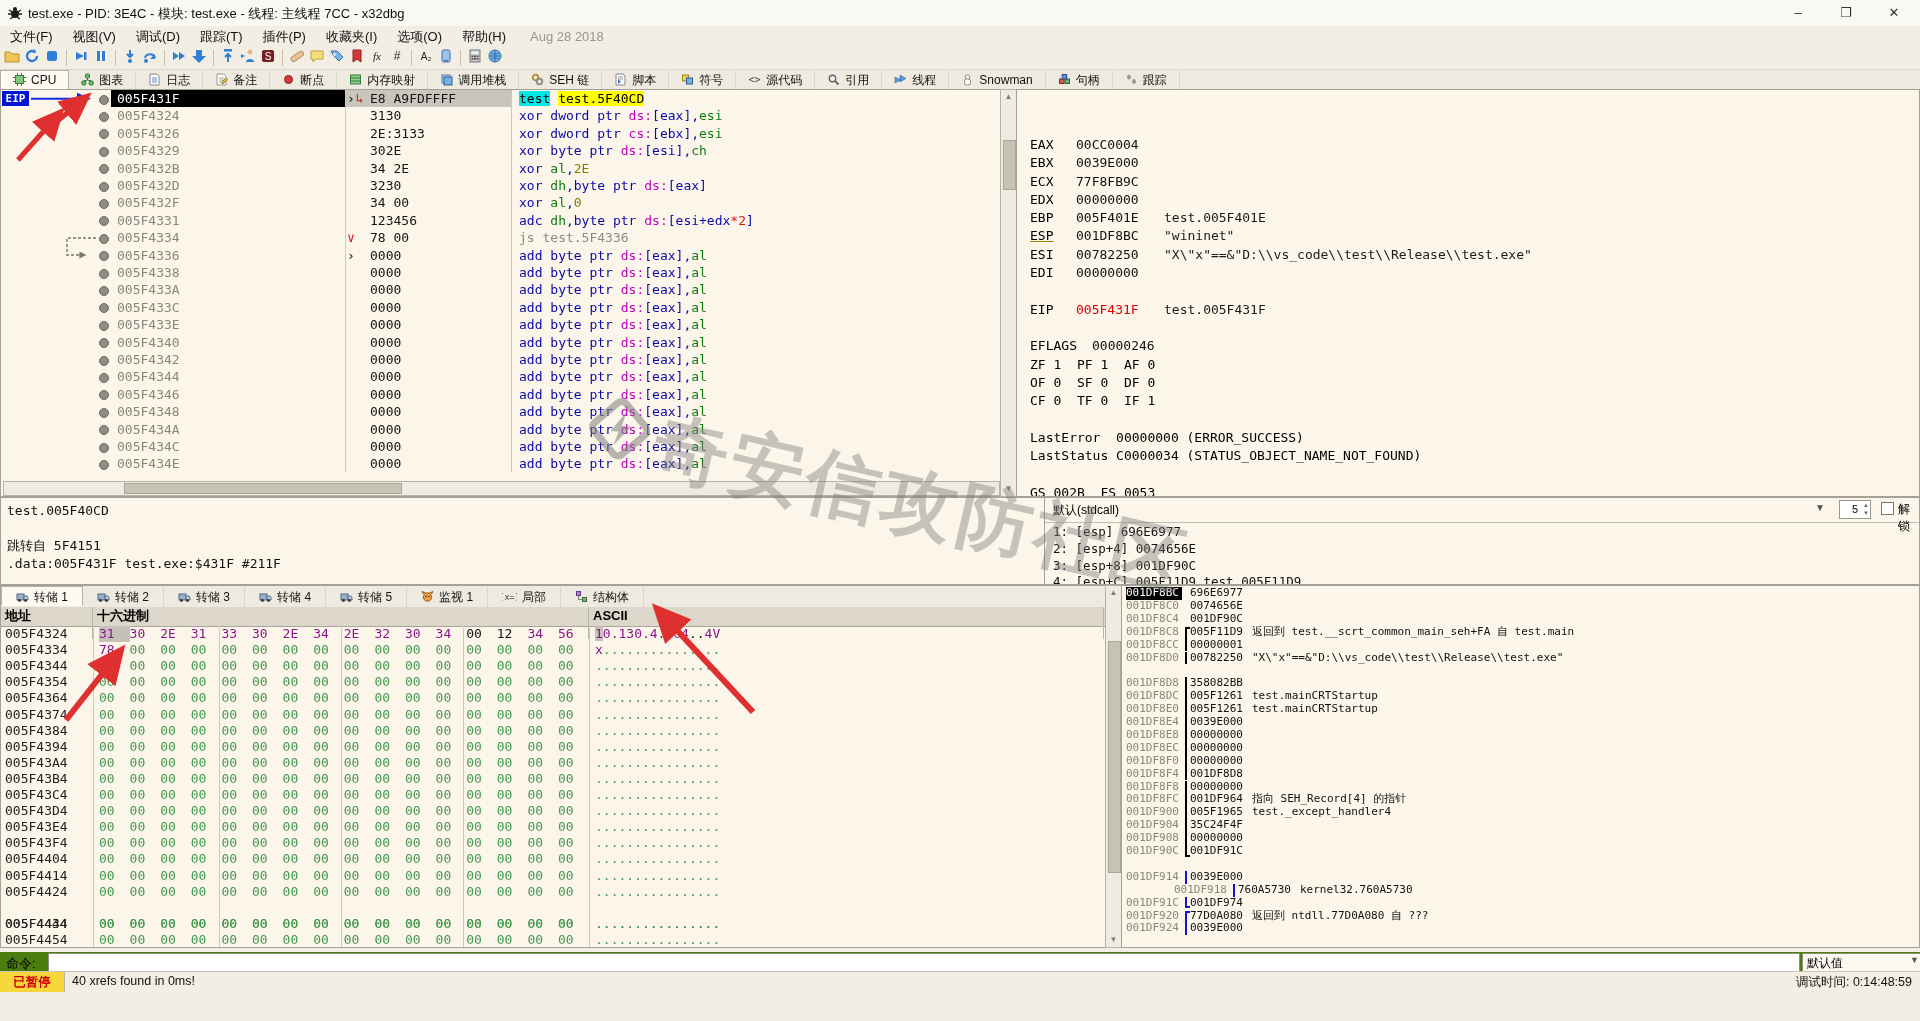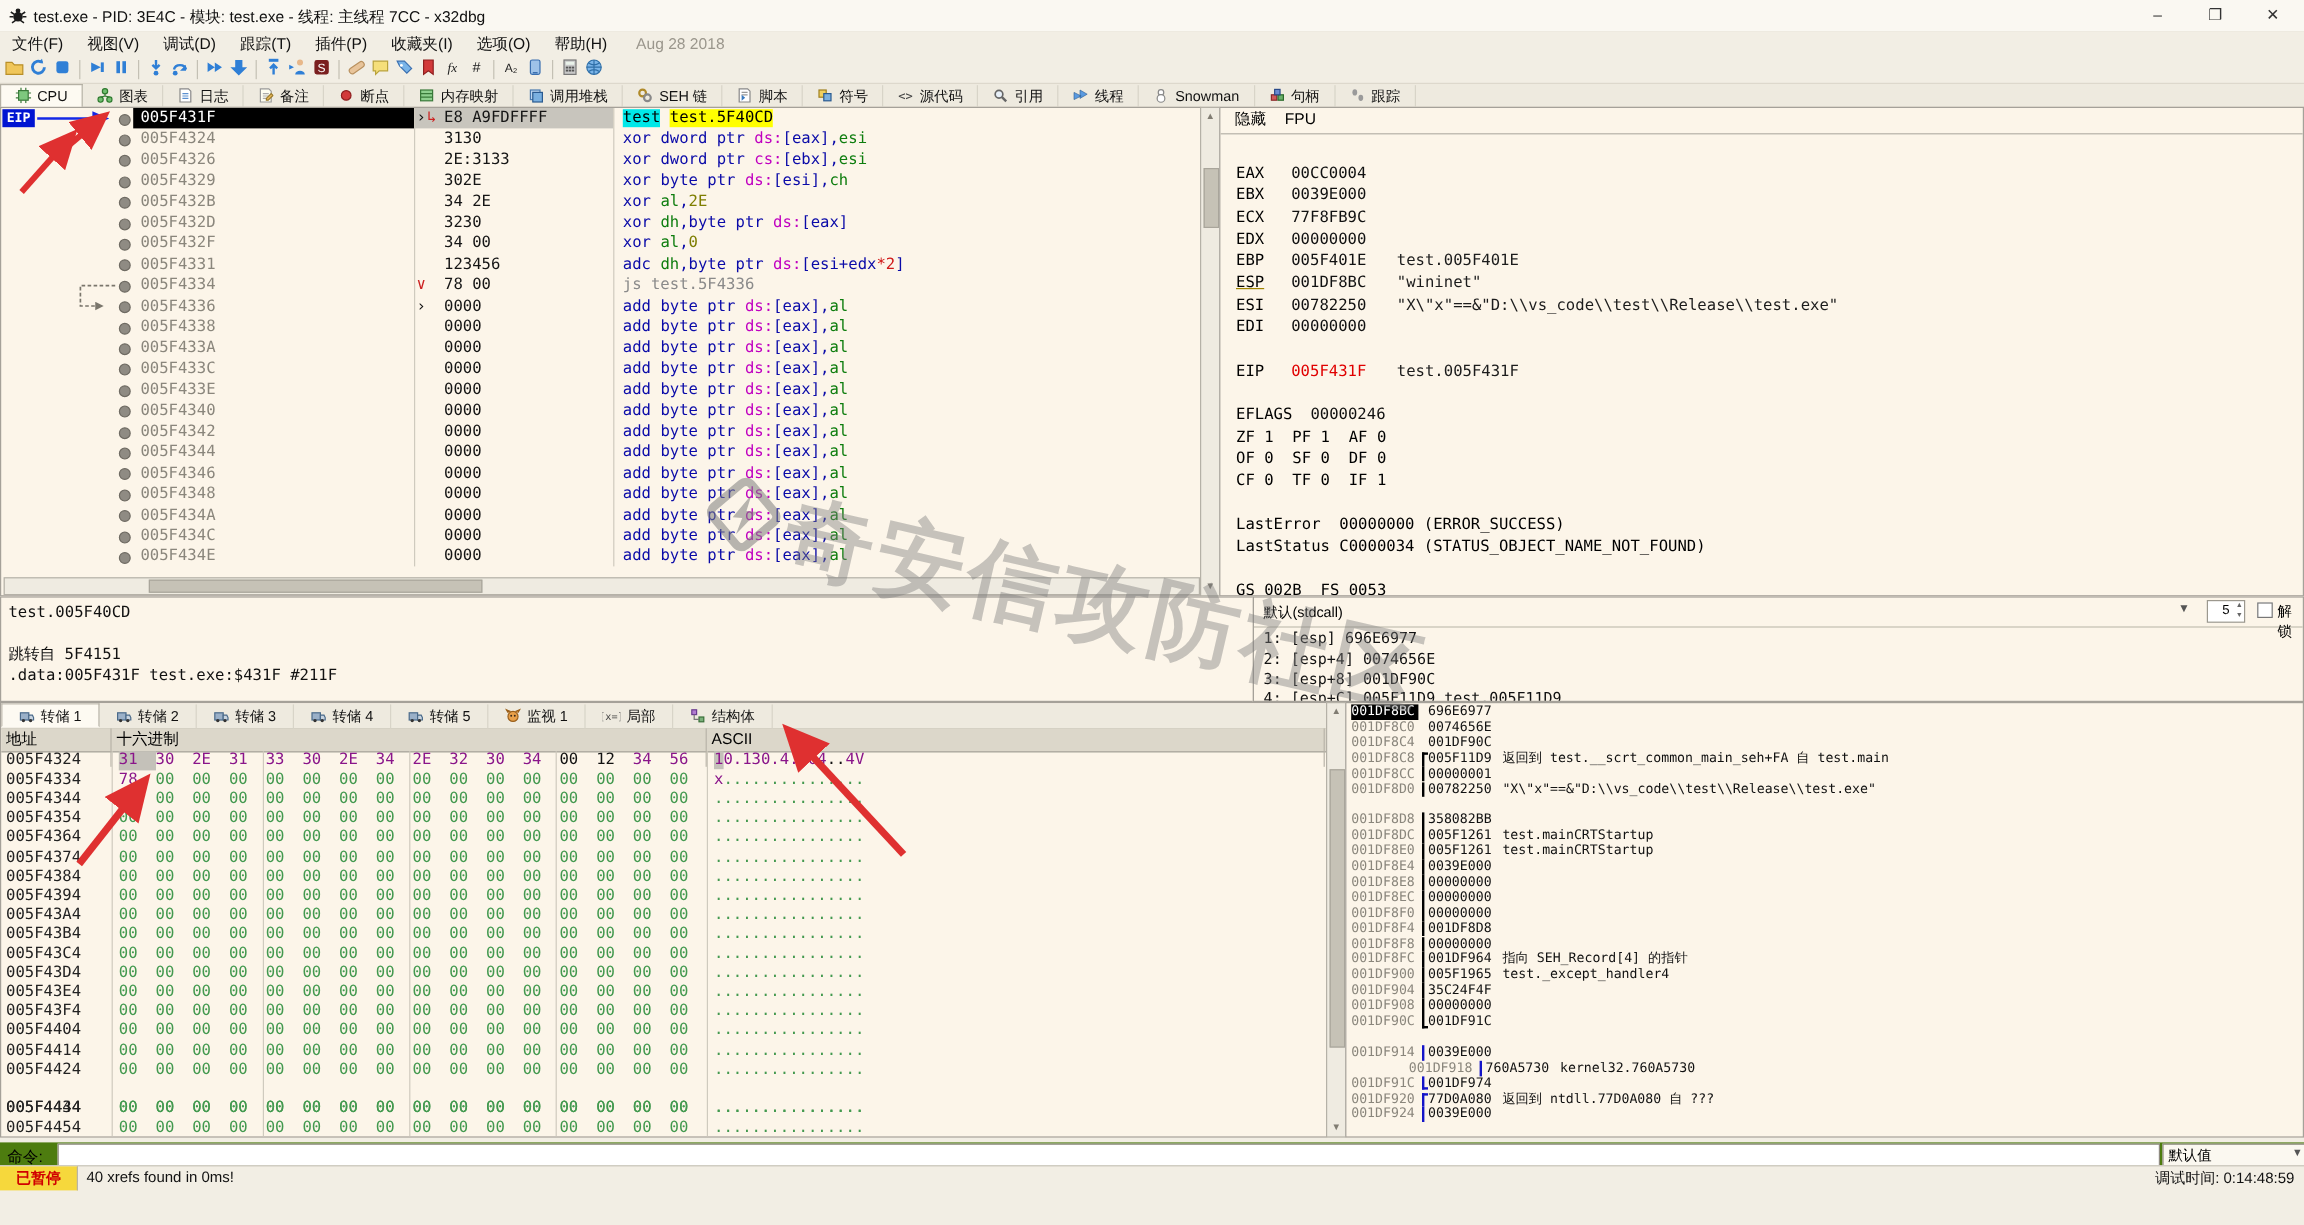--- a/index.html
+++ b/index.html
@@ -86,21 +86,21 @@
   #args-unlock{position:absolute;left:853px;top:3px;font-size:12px;}
   .argline{margin-left:8px;font-size:12.5px;line-height:16.8px;color:#111;white-space:pre;}
   #args-rows{position:absolute;top:26px;left:0;right:0;}
 
   
   #dump-tabs{position:absolute;left:0;top:0;width:100%;height:21px;background:#eeeadf;border-bottom:1px solid #b4b0a4;}
   .dtab{display:inline-block;height:20px;padding:0 14px;font-size:12px;line-height:20px;border-right:1px solid #d8d4c8;color:#111;}
   .dtab.active{background:#fdfaf2;border:1px solid #b4b0a4;border-bottom:1px solid #fdfaf2;box-sizing:border-box;}
   .dtab .ticon{display:inline-block;vertical-align:-2px;margin-right:5px;}
   #dump-header{position:absolute;left:0;top:21px;width:100%;height:19px;background:#dcd7ca;border-bottom:1px solid #a9a59b;font-size:13px;}
-  .dh-cell{position:absolute;top:0;height:32px;line-height:18px;border-right:1px solid #b8b4a8;padding-left:4px;box-sizing:border-box;}
+  .dh-cell{position:absolute;top:0;height:32px;line-height:18px;border-right:1px solid #b8b4a8;padding-left:4px;box-sizing:border-box;font-weight:bold;}
   #dump-rows{position:absolute;left:0;top:40px;width:100%;bottom:0;}
   .dumprow{position:absolute;left:0;width:100%;height:16.1px;font-size:13px;line-height:16.1px;}
   .dumprow .daddr{position:absolute;left:4px;color:#222;}
   .dbyte{position:absolute;width:31px;}
   .d-p{color:#8a158a;} .d-k{color:#111;} .d-g{color:#43994f;}
   .d-ps{color:#8a158a;background:#c4c1b9;}
   .dascii{position:absolute;left:594px;white-space:pre;}
   .dgsep{position:absolute;top:0;bottom:0;width:1px;background:#cfcabe;}
 
   
@@ -430,24 +430,20 @@
       <div class="hthumb" style="left:120px;width:276px"></div>
     </div>
   </div>
   <div id="disasm-vscroll" class="panel" style="background:#efebe1">
     <div class="sbarrow" style="top:0">▲</div>
     <div class="vthumb" style="top:50px;height:48px"></div>
     <div class="sbarrow" style="bottom:0">▼</div>
   </div>
 
   <div id="registers" class="panel">
-    <div id="reg-head">
-      <span>隐藏</span>
-      <span>FPU</span>
-    </div>
     <div id="reg-body" class="mono"><div class="rrow"><span class="rname">EAX</span><span class="rval">00CC0004</span></div><div class="rrow"><span class="rname">EBX</span><span class="rval">0039E000</span></div><div class="rrow"><span class="rname">ECX</span><span class="rval">77F8FB9C</span></div><div class="rrow"><span class="rname">EDX</span><span class="rval">00000000</span></div><div class="rrow"><span class="rname">EBP</span><span class="rval">005F401E</span><span class="rcomment">test.005F401E</span></div><div class="rrow"><span class="rname u">ESP</span><span class="rval">001DF8BC</span><span class="rcomment">"wininet"</span></div><div class="rrow"><span class="rname">ESI</span><span class="rval">00782250</span><span class="rcomment">"X\"x"==&amp;"D:\\vs_code\\test\\Release\\test.exe"</span></div><div class="rrow"><span class="rname">EDI</span><span class="rval">00000000</span></div><div class="rrow">&nbsp;</div><div class="rrow"><span class="rname">EIP</span><span class="rval red">005F431F</span><span class="rcomment">test.005F431F</span></div><div class="rrow">&nbsp;</div><div class="rrow"><span class="rname" style="width: 62px;">EFLAGS</span><span class="rval">00000246</span></div><div class="rrow">ZF 1  PF 1  AF 0</div><div class="rrow">OF 0  SF 0  DF 0</div><div class="rrow">CF 0  TF 0  IF 1</div><div class="rrow">&nbsp;</div><div class="rrow">LastError  00000000 (ERROR_SUCCESS)</div><div class="rrow">LastStatus C0000034 (STATUS_OBJECT_NAME_NOT_FOUND)</div><div class="rrow">&nbsp;</div><div class="rrow">GS 002B  FS 0053</div></div>
   </div>
 
   <div id="infobox" class="panel mono">
       <div class="iline">test.005F40CD</div>
       <div class="iline"> </div>
       <div class="iline">跳转自 5F4151</div>
       <div class="iline">.data:005F431F test.exe:$431F #211F</div>
     </div>
 

